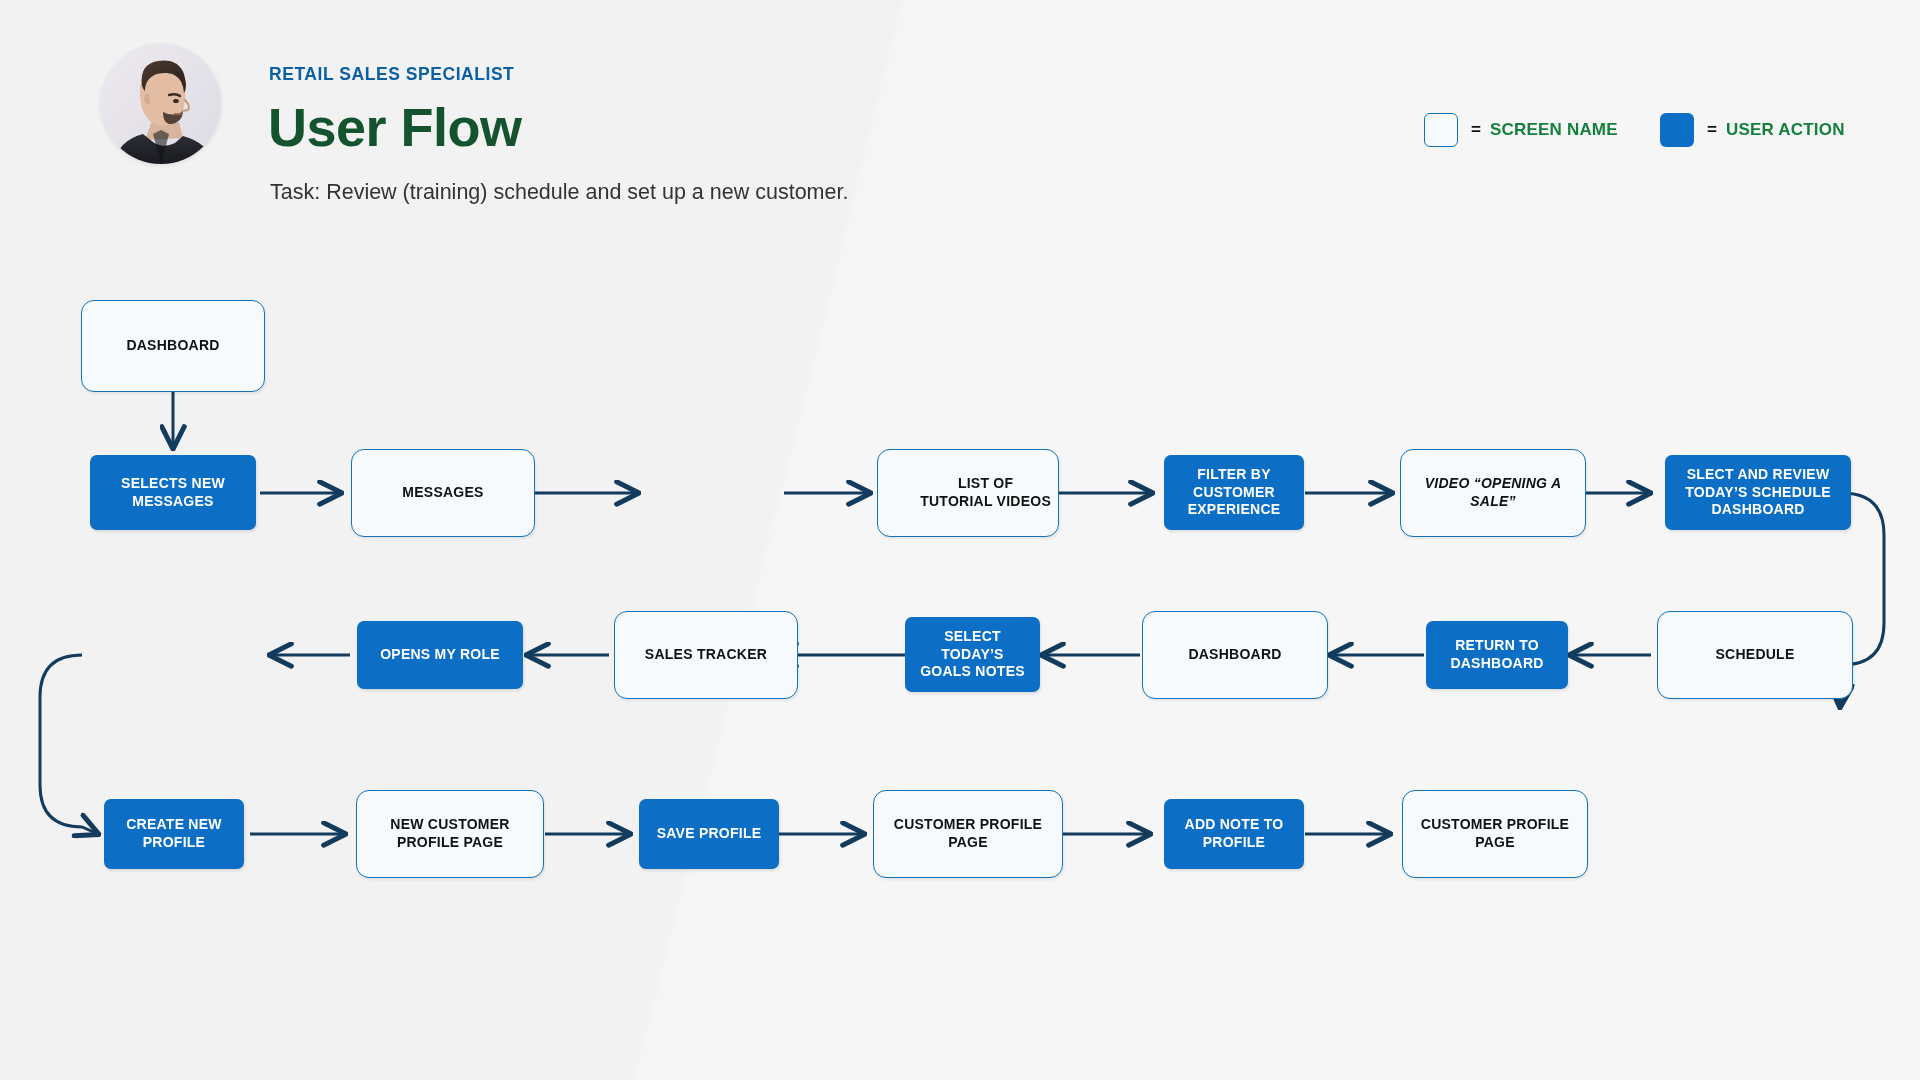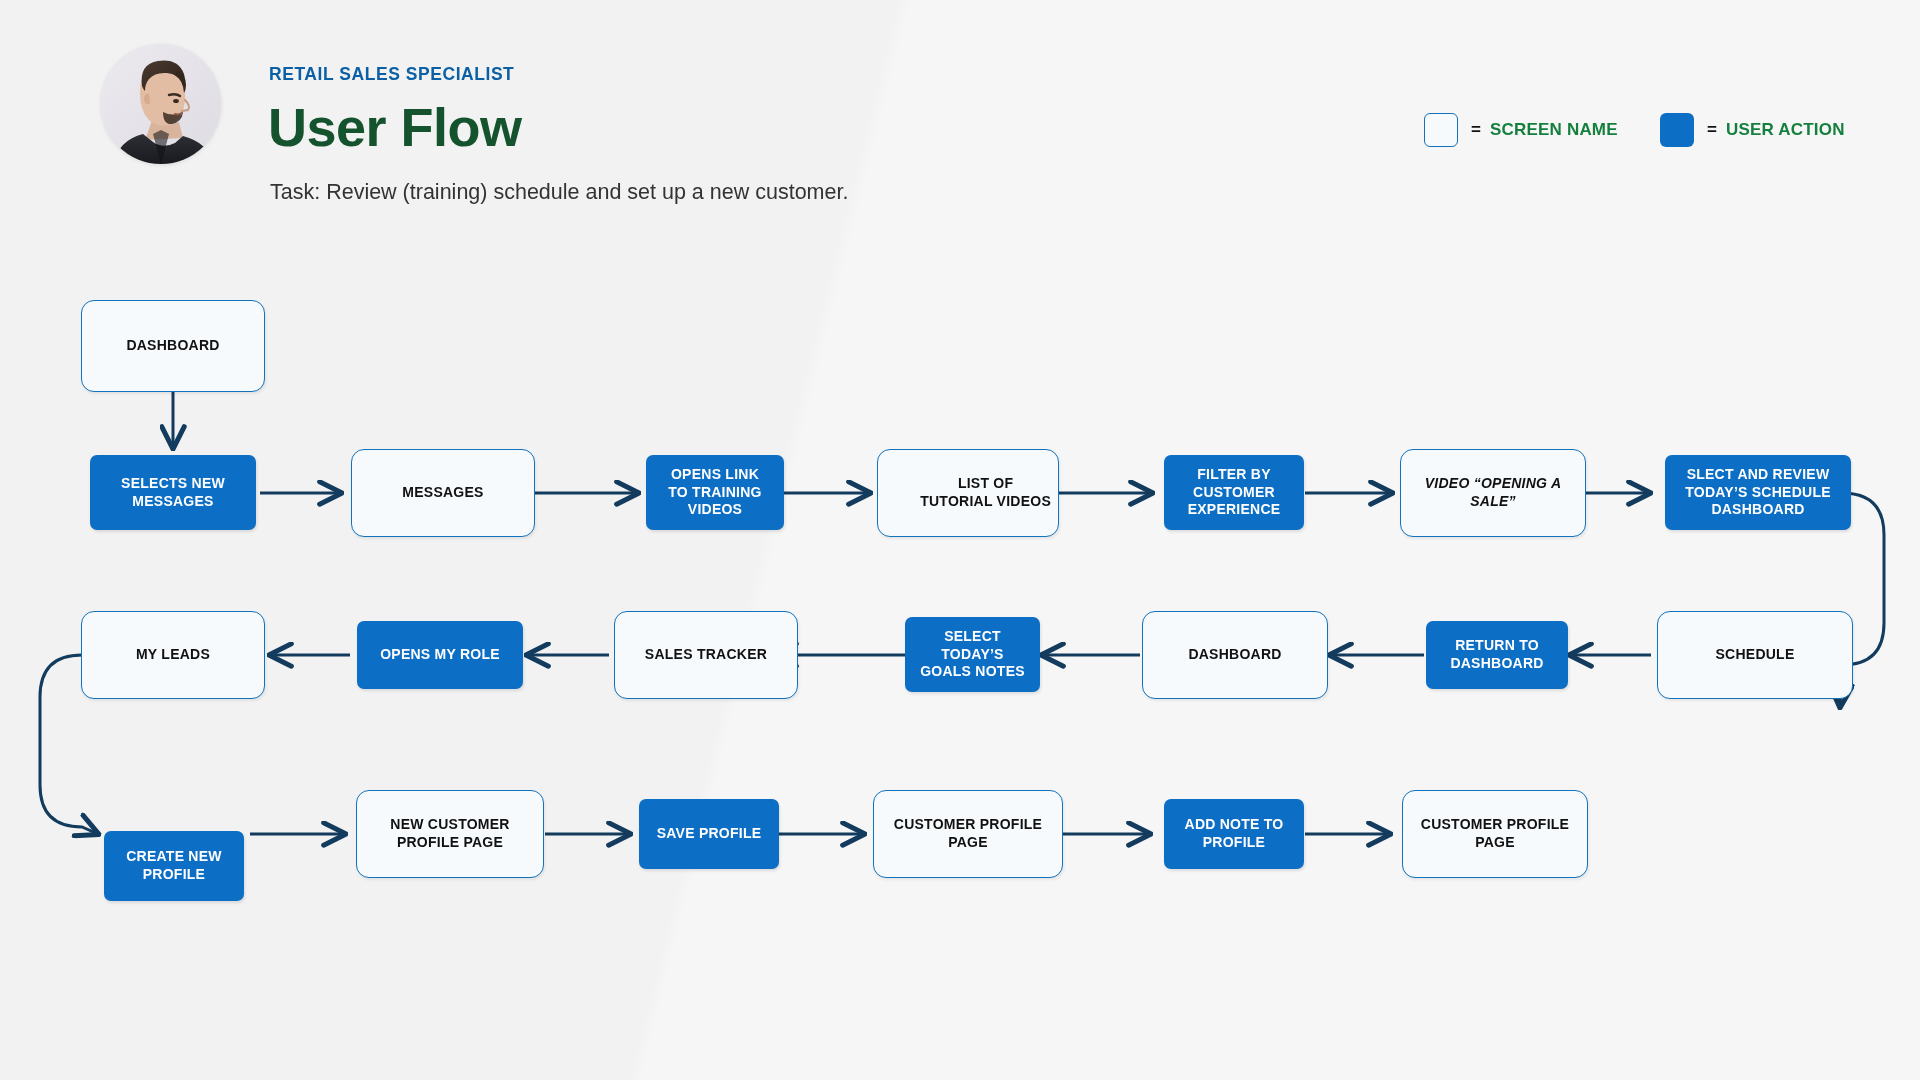--- a/index.html
+++ b/index.html
@@ -180,43 +180,37 @@
     </div>
 
   <div class="node action" style="left:90px;top:455px;width:166px;height:75px;">
     <span>SELECTS NEW<br>MESSAGES</span>
     </div>
 
   <div class="node screen" style="left:351px;top:449px;width:184px;height:88px;">
     <span>MESSAGES</span>
     </div>
 
-  <div class="node action" style="left:646px;top:455px;width:138px;height:75px;">
-    <span>OPENS LINK<br>TO TRAINING<br>VIDEOS</span>
-    </div>
 
   <div class="node screen" style="left:877px;top:449px;width:182px;height:88px;justify-content:flex-end;">
     <span>LIST OF<br>TUTORIAL VIDEOS</span>
     </div>
 
   <div class="node action" style="left:1164px;top:455px;width:140px;height:75px;">
     <span>FILTER BY<br>CUSTOMER<br>EXPERIENCE</span>
     </div>
 
   <div class="node screen" style="left:1400px;top:449px;width:186px;height:88px;font-style:italic;">
     <span>VIDEO “OPENING A<br>SALE”</span>
     </div>
 
   <div class="node action" style="left:1658px;top:455px;width:186px;height:75px;margin-left:7px;">
     <span>SLECT AND REVIEW<br>TODAY’S SCHEDULE<br>DASHBOARD</span>
     </div>
 
-  <div class="node screen" style="left:81px;top:611px;width:184px;height:88px;">
-    <span>MY LEADS</span>
-    </div>
 
   <div class="node screen" style="left:614px;top:611px;width:184px;height:88px;">
     <span>SALES TRACKER</span>
     </div>
 
   <div class="node action" style="left:357px;top:621px;width:166px;height:68px;">
     <span>OPENS MY ROLE</span>
     </div>
 
   <div class="node action" style="left:905px;top:617px;width:135px;height:75px;">
@@ -228,21 +222,21 @@
     </div>
 
   <div class="node action" style="left:1426px;top:621px;width:142px;height:68px;">
     <span>RETURN TO<br>DASHBOARD</span>
     </div>
 
   <div class="node screen" style="left:1657px;top:611px;width:196px;height:88px;">
     <span>SCHEDULE</span>
     </div>
 
-  <div class="node action" style="left:104px;top:799px;width:140px;height:70px;margin-top:32px;">
+  <div class="node action" style="left:104px;top:799px;width:140px;height:70px;">
     <span>CREATE NEW<br>PROFILE</span>
     </div>
 
   <div class="node action" style="left:639px;top:799px;width:140px;height:70px;">
     <span>SAVE PROFILE</span>
     </div>
 
   <div class="node screen" style="left:356px;top:790px;width:188px;height:88px;">
     <span>NEW CUSTOMER<br>PROFILE PAGE</span>
     </div>

